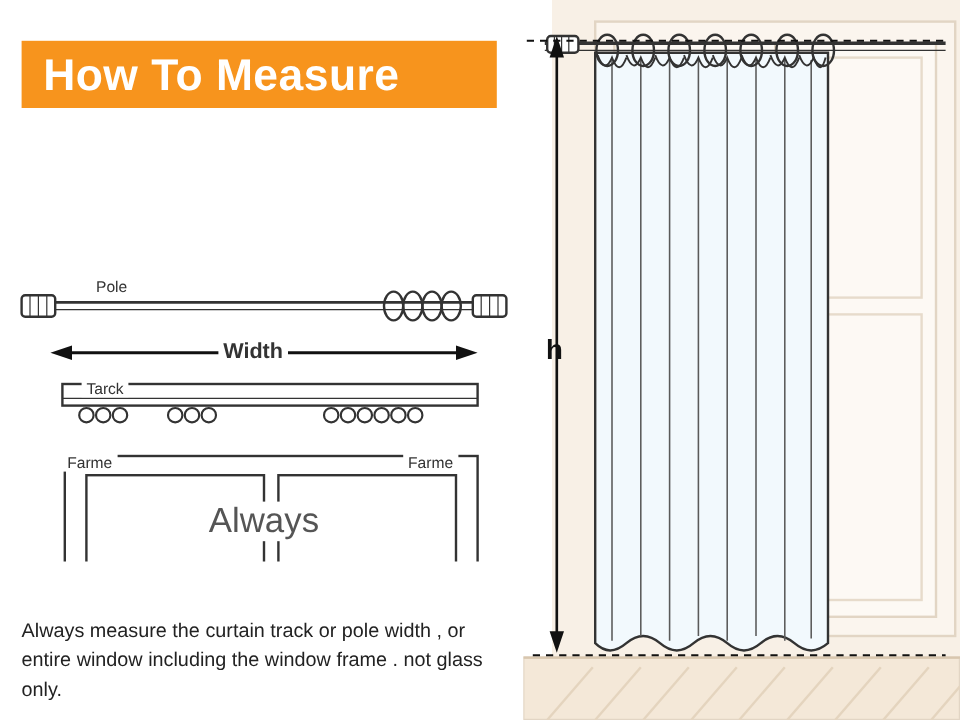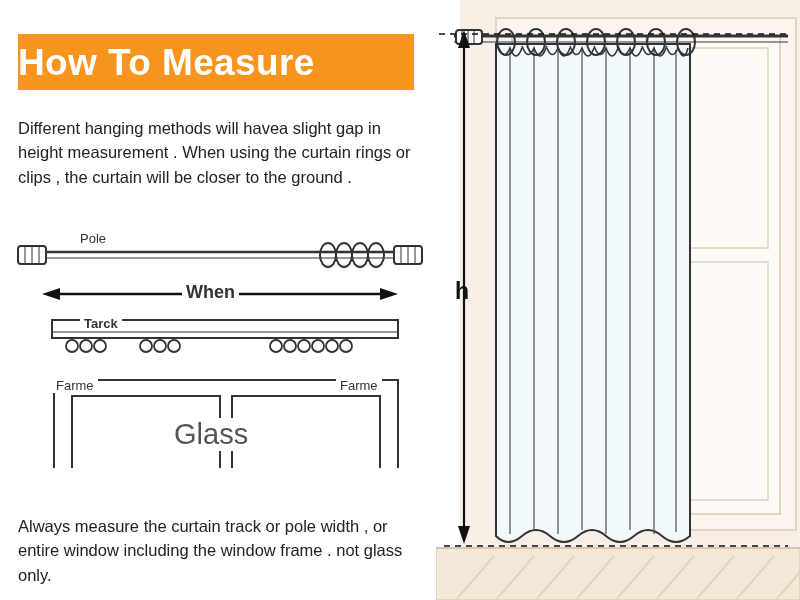--- a/index.html
+++ b/index.html
@@ -34,20 +34,21 @@
     height: 56px;
     background: #F7941D;
     display: flex;
     align-items: center;
   }
   #title-text {
     color: #ffffff;
     font-size: 37px;
     font-weight: bold;
     letter-spacing: 0.4px;
+    padding-left: 18px;
     line-height: 1;
     white-space: nowrap;
   }
 
   .body-text {
     position: absolute;
     color: #222222;
     font-size: 16.5px;
     line-height: 1.47;
   }
@@ -107,23 +108,22 @@
   }
   #pole-word {
     left: 76px;
     top: 231px;
   }
   #width-word {
     left: 182px;
     top: 282px;
   }
   #tarck-word {
-    left: 80px;
+    left: 68px;
     top: 316px;
-    font-weight: bold;
   }
   #farme-word-left {
     left: 52px;
     top: 378px;
   }
   #farme-word-right {
     left: 336px;
     top: 378px;
   }
   #glass-word {
@@ -222,21 +222,20 @@
     <polygon points="28,30 22,48 34,48" fill="#111111"></polygon>
     <polygon points="28,544 22,526 34,526" fill="#111111"></polygon>
   </svg>
 
   <div id="left-panel">
 
     <div id="title-banner">
       <span id="title-text">How To Measure</span>
     </div>
 
-    <div class="body-text" id="intro-text">Different hanging methods will havea slight gap in height measurement . When using the curtain rings or clips , the curtain will be closer to the ground .</div>
 
     <svg id="pole-svg" width="420" height="240" viewBox="0 0 420 240">
 
       <line x1="14" y1="24" x2="406" y2="24" stroke="#333333" stroke-width="2.4"></line>
       <line x1="14" y1="30" x2="406" y2="30" stroke="#333333" stroke-width="1.2"></line>
       <rect x="8" y="18" width="28" height="18" rx="3" fill="#ffffff" stroke="#333333" stroke-width="2"></rect>
       <line x1="15" y1="18" x2="15" y2="36" stroke="#333333" stroke-width="1"></line>
       <line x1="22" y1="18" x2="22" y2="36" stroke="#333333" stroke-width="1"></line>
       <line x1="29" y1="18" x2="29" y2="36" stroke="#333333" stroke-width="1"></line>
       <rect x="384" y="18" width="28" height="18" rx="3" fill="#ffffff" stroke="#333333" stroke-width="2"></rect>
@@ -272,24 +271,24 @@
         <circle cx="322" cy="118" r="6"></circle>
         <circle cx="336" cy="118" r="6"></circle>
       </g>
 
       <rect x="44" y="152" width="344" height="110" fill="none" stroke="#333333" stroke-width="2"></rect>
       <rect x="62" y="168" width="148" height="110" fill="none" stroke="#333333" stroke-width="2"></rect>
       <rect x="222" y="168" width="148" height="110" fill="none" stroke="#333333" stroke-width="2"></rect>
     </svg>
 
     <span class="diagram-label" id="pole-word">Pole</span>
-    <span class="diagram-label bold" id="width-word">When</span>
+    <span class="diagram-label bold" id="width-word">Width</span>
     <span class="diagram-label" id="tarck-word">Tarck</span>
     <span class="diagram-label" id="farme-word-left">Farme</span>
     <span class="diagram-label" id="farme-word-right">Farme</span>
-    <span class="diagram-label" id="glass-word">Glass</span>
+    <span class="diagram-label" id="glass-word">Always</span>
 
     <div class="body-text" id="footer-text">Always measure the curtain track or pole width , or entire window including the window frame . not glass only.</div>
   </div>
 
   <span id="h-label">h</span>
 
 </div>
 
 </body></html>

